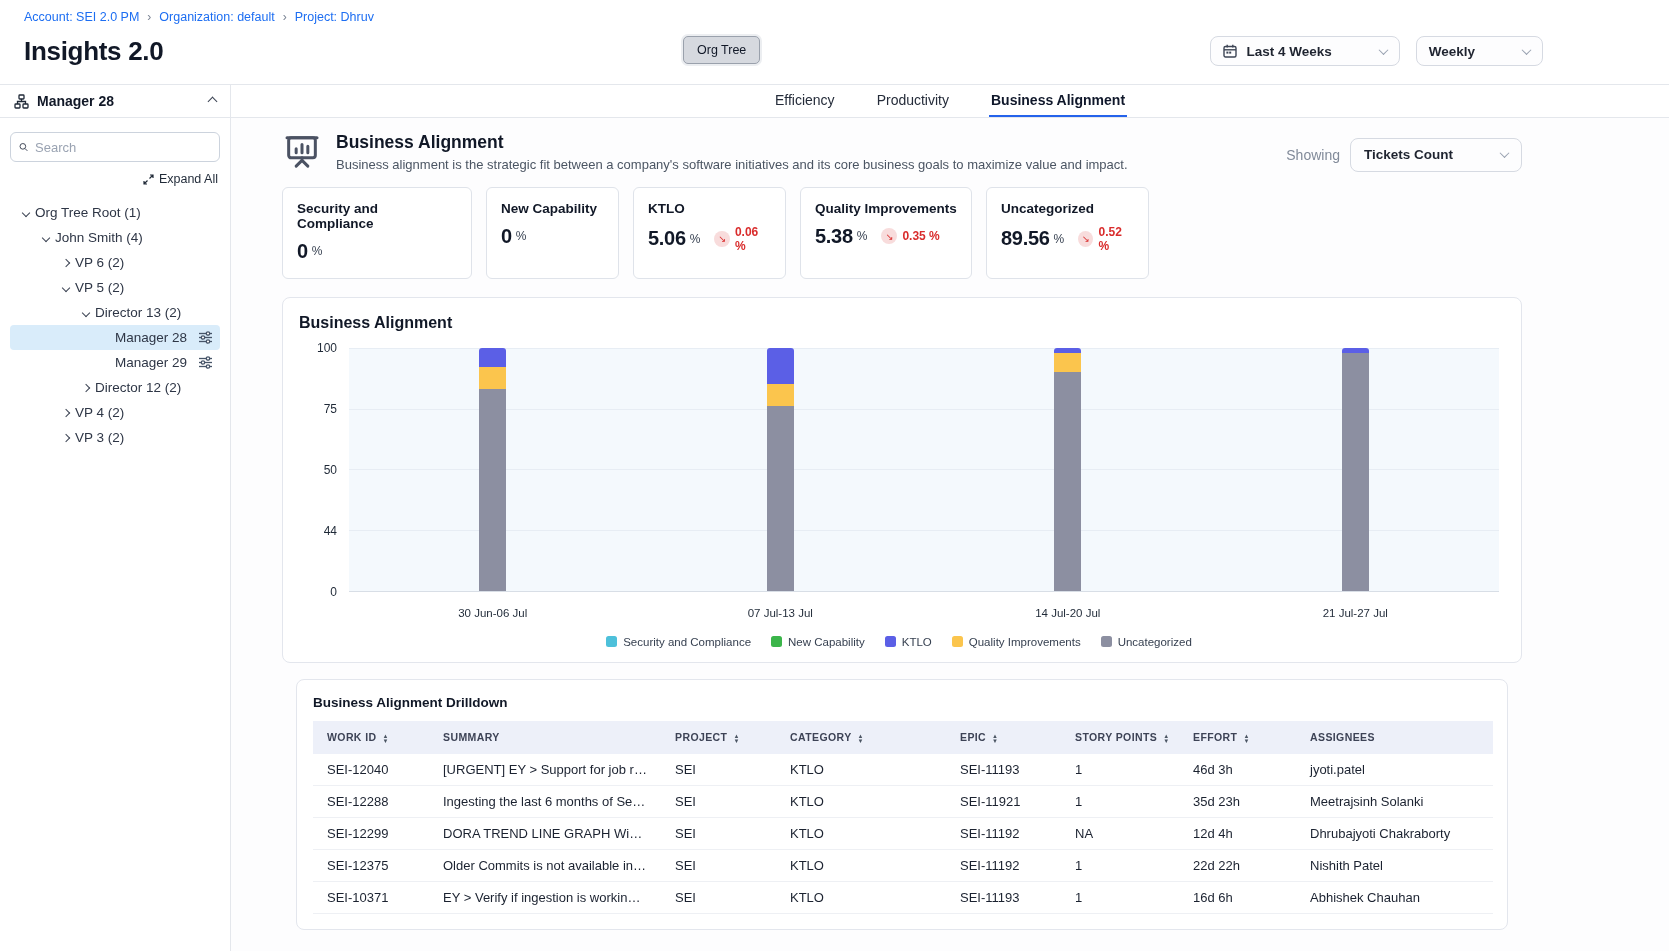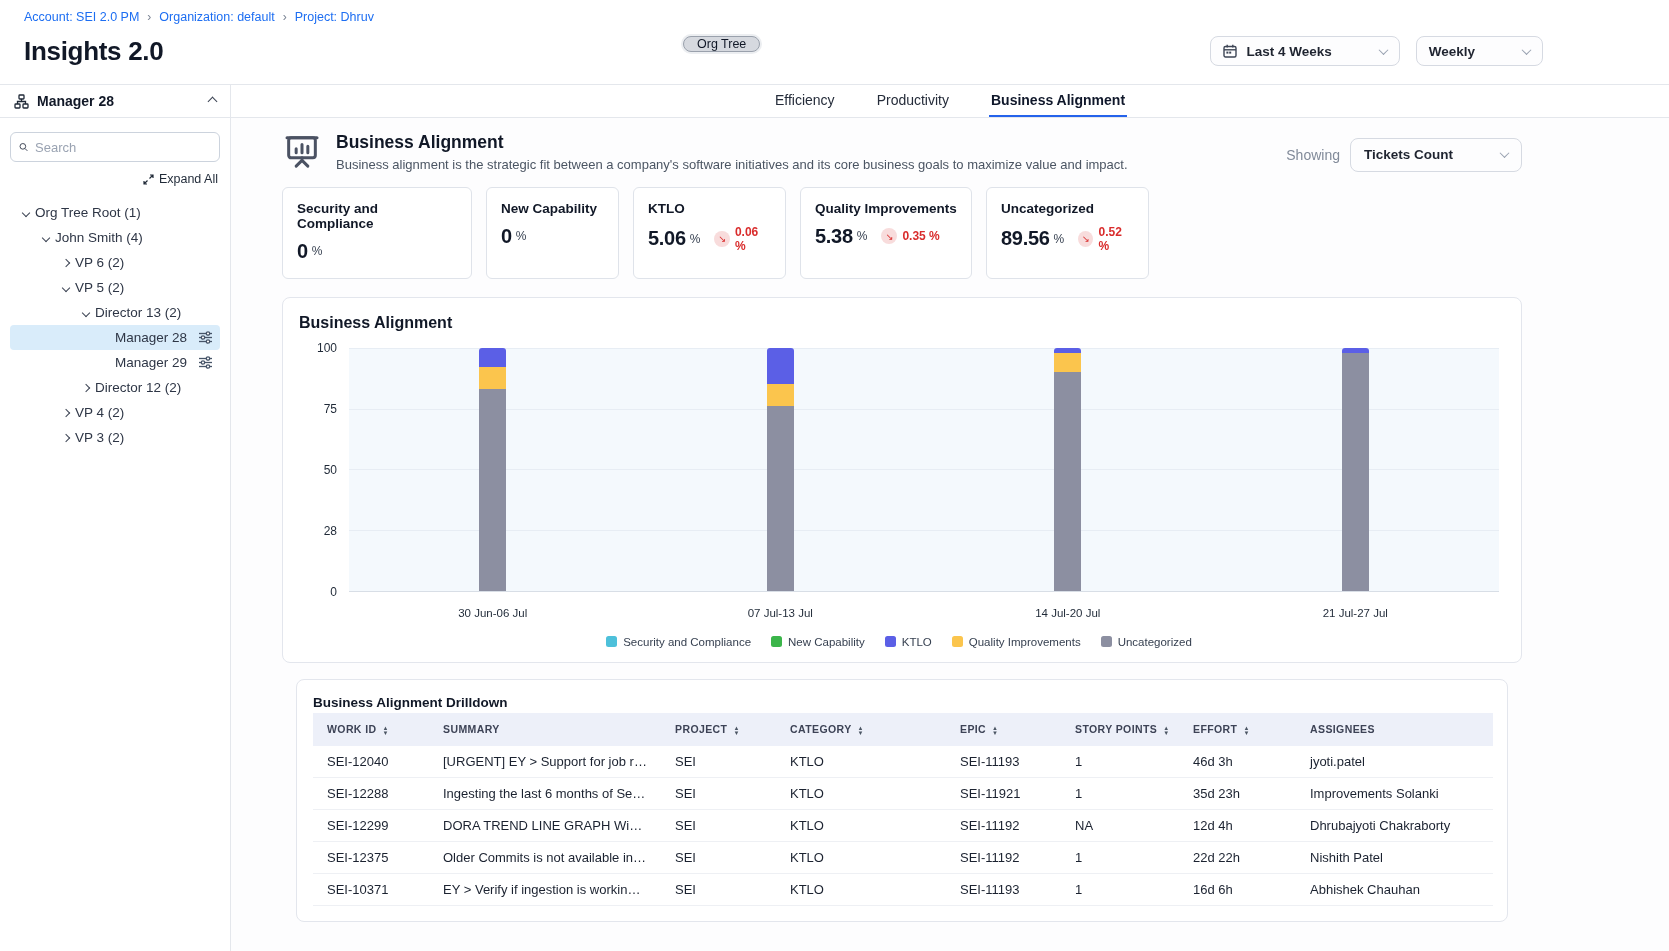--- a/index.html
+++ b/index.html
@@ -5,22 +5,22 @@
   * { margin:0; padding:0; box-sizing:border-box; }
   html,body { width:1669px; height:951px; overflow:hidden; background:#fff;
     font-family:"Liberation Sans", sans-serif; color:#111827; }
 
   
   .topbar { position:relative; height:84px; padding:8px 24px 0; }
   .breadcrumb { display:flex; align-items:center; gap:8px; font-size:12.5px; height:18px; }
   .bc-link { color:#1d6ef2; text-decoration:none; font-weight:500; }
   .bc-sep { color:#7b8494; font-size:12px; }
   .page-title { margin-top:10px; font-size:26px; font-weight:700; letter-spacing:-0.3px; }
-  .org-tree-btn { position:absolute; left:683px; top:36px; height:16px; padding:0 13px;
-    background:#d6d9df; border:1px solid #9aa1ac; border-radius:12px; font-size:12.5px;
+  .org-tree-btn { position:absolute; left:683px; top:36px; height:28px; padding:0 13px;
+    background:#d6d9df; border:1px solid #9aa1ac; border-radius:5px; font-size:12.5px;
     font-weight:500; color:#111827; cursor:pointer; box-shadow:0 0 0 2px #eceef1; }
   .top-controls { position:absolute; right:126px; top:36px; display:flex; gap:16px;justify-content:flex-end; }
   .select { display:flex; align-items:center; gap:9px; height:30px; padding:0 12px;
     border:1px solid #d6dae2; border-radius:8px; background:#fdfdfe; font-size:13.5px;
     font-weight:600; color:#1f2430; cursor:pointer; }
   .cssdown { width:7px; height:7px; border-right:1.5px solid #98a1b0; border-bottom:1.5px solid #98a1b0;
     transform:rotate(45deg) translate(-1px,-1px); display:inline-block; margin-left:2px; }
   .cssup { width:7px; height:7px; border-right:1.6px solid #3c4454; border-bottom:1.6px solid #3c4454;
     transform:rotate(-135deg); display:inline-block; }
   .select .spacer { width:28px; }
@@ -92,21 +92,21 @@
   .bar > div:last-child { border-radius:3px 3px 0 0; }
   .xlabels { margin-left:50px; position:relative; height:15px; margin-top:15px; }
   .xlab { position:absolute; transform:translateX(-50%); font-size:11.5px; color:#1f2937; white-space:nowrap; }
   .legend { display:flex; justify-content:center; gap:20px; margin-top:14px; }
   .litem { display:flex; align-items:center; gap:6px; font-size:11.5px; color:#374151; cursor:pointer; }
   .swatch { width:11px; height:11px; border-radius:2.5px; }
 
   
   .table-card { margin:16px 0 0 65px; width:1212px; border:1px solid #e3e6ed; border-radius:8px;
     background:#fff; padding:15px 16px; }
-  .table-card h3 { font-size:13.5px; font-weight:700; margin-bottom:3px; }
+  .table-card h3 { font-size:13.5px; font-weight:700; margin-bottom:11px; }
   table { border-collapse:collapse; width:100%; table-layout:fixed; }
   thead th { background:#edf0f9; height:33px; text-align:left; font-size:10.5px; font-weight:700;
     color:#3d4356; letter-spacing:0.4px; padding:0 14px; text-transform:uppercase; white-space:nowrap; }
   tbody td { height:32px; font-size:13px; color:#1b2230; padding:0 14px; border-bottom:1px solid #eef0f4;
     white-space:nowrap; overflow:hidden; text-overflow:ellipsis; }
   .sort { display:inline-flex; flex-direction:column; margin-left:6px; vertical-align:middle;
     line-height:5px; font-size:6px; color:#4b5563; cursor:pointer; }
 </style>
 </head>
 <body>
@@ -328,21 +328,21 @@
                 </span>
               </div>
             </div>
           </div>
 
         <div class="chart-card">
           <h3>Business Alignment</h3>
           <div class="chart-area">
             <div class="yaxis" id="yaxis">
                 <div class="ylab" style="bottom: 0%;">0</div>
-                <div class="ylab" style="bottom: 25%;">28</div>
+                <div class="ylab" style="bottom: 25%;">44</div>
                 <div class="ylab" style="bottom: 50%;">50</div>
                 <div class="ylab" style="bottom: 75%;">75</div>
                 <div class="ylab" style="bottom: 100%;">100</div>
               </div>
             <div class="plot" id="plot">
                 <div class="grid" style="bottom: calc(25% - 1px);"></div>
                 <div class="grid" style="bottom: calc(50% - 1px);"></div>
                 <div class="grid" style="bottom: calc(75% - 1px);"></div>
                 <div class="grid" style="bottom: calc(100% - 1px);"></div>
                 <div class="bar" style="left: calc(12.5% - 13.5px);">
@@ -451,21 +451,21 @@
                   <td>jyoti.patel</td>
                 </tr>
                 <tr>
                   <td>SEI-12288</td>
                   <td>Ingesting the last 6 months of ServiceN...</td>
                   <td>SEI</td>
                   <td>KTLO</td>
                   <td>SEI-11921</td>
                   <td>1</td>
                   <td>35d 23h</td>
-                  <td>Improvements Solanki</td>
+                  <td>Meetrajsinh Solanki</td>
                 </tr>
                 <tr>
                   <td>SEI-12299</td>
                   <td>DORA TREND LINE GRAPH Widgets is n...</td>
                   <td>SEI</td>
                   <td>KTLO</td>
                   <td>SEI-11192</td>
                   <td>NA</td>
                   <td>12d 4h</td>
                   <td>Dhrubajyoti Chakraborty</td>

